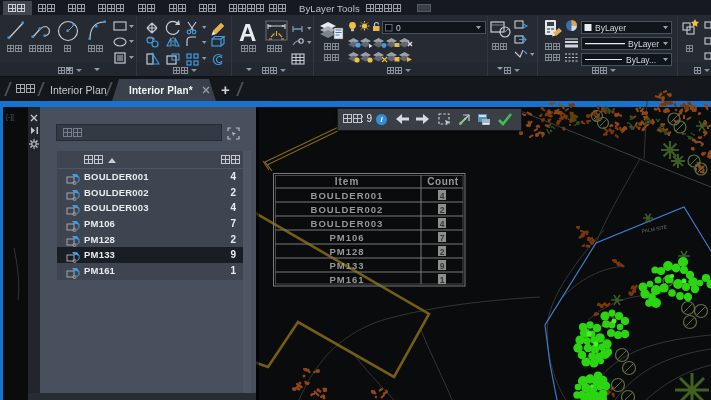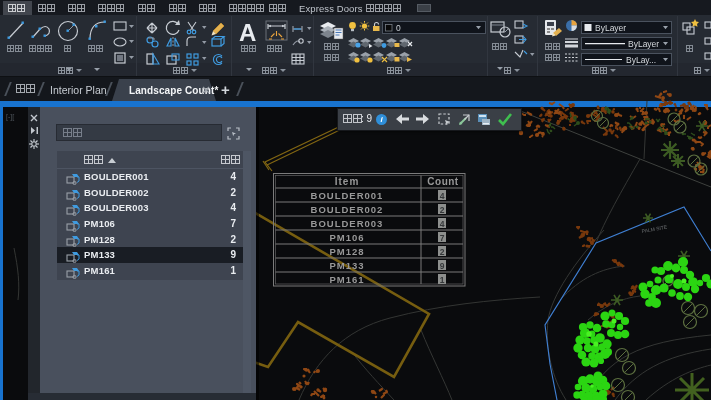--- a/index.html
+++ b/index.html
@@ -16,21 +16,21 @@
 <div class="abs" style="left:3px;top:1px;width:29px;height:14px;background:#42464e"></div>
 <div class="abs" style="left:8px;top:4px;color:#f2f4f6"><i class="cj" style="width:8px;height:8px;margin-right:1px;"></i><i class="cj" style="width:8px;height:8px;"></i></div>
 <div class="abs" style="left:38px;top:4px;color:#bfc4cb"><i class="cj" style="width:8px;height:8px;margin-right:1px;"></i><i class="cj" style="width:8px;height:8px;"></i></div>
 <div class="abs" style="left:68px;top:4px;color:#bfc4cb"><i class="cj" style="width:8px;height:8px;margin-right:1px;"></i><i class="cj" style="width:8px;height:8px;"></i></div>
 <div class="abs" style="left:98px;top:4px;color:#bfc4cb"><i class="cj" style="width:8px;height:8px;margin-right:1px;"></i><i class="cj" style="width:8px;height:8px;margin-right:1px;"></i><i class="cj" style="width:8px;height:8px;"></i></div>
 <div class="abs" style="left:138px;top:4px;color:#bfc4cb"><i class="cj" style="width:8px;height:8px;margin-right:1px;"></i><i class="cj" style="width:8px;height:8px;"></i></div>
 <div class="abs" style="left:169px;top:4px;color:#bfc4cb"><i class="cj" style="width:8px;height:8px;margin-right:1px;"></i><i class="cj" style="width:8px;height:8px;"></i></div>
 <div class="abs" style="left:199px;top:4px;color:#bfc4cb"><i class="cj" style="width:8px;height:8px;margin-right:1px;"></i><i class="cj" style="width:8px;height:8px;"></i></div>
 <div class="abs" style="left:229px;top:4px;color:#bfc4cb"><i class="cj" style="width:8px;height:8px;margin-right:1px;"></i><i class="cj" style="width:8px;height:8px;margin-right:1px;"></i><i class="cj" style="width:8px;height:8px;margin-right:1px;"></i><i class="cj" style="width:8px;height:8px;"></i></div>
 <div class="abs" style="left:269px;top:4px;color:#bfc4cb"><i class="cj" style="width:8px;height:8px;margin-right:1px;"></i><i class="cj" style="width:8px;height:8px;"></i></div>
-<div class="abs" style="left:299px;top:3px;color:#bfc4cb;font-size:9.5px;letter-spacing:.1px">Express Doors</div>
+<div class="abs" style="left:299px;top:3px;color:#bfc4cb;font-size:9.5px;letter-spacing:.1px">ByLayer Tools</div>
 <div class="abs" style="left:366px;top:4px;color:#bfc4cb"><i class="cj" style="width:8px;height:8px;margin-right:1px;"></i><i class="cj" style="width:8px;height:8px;margin-right:1px;"></i><i class="cj" style="width:8px;height:8px;margin-right:1px;"></i><i class="cj" style="width:8px;height:8px;"></i></div>
 <div class="abs" style="left:417px;top:4px;width:14px;height:8px;background:#3a3f46;border:1px solid #555b63"></div>
 <div class="abs" style="left:433px;top:7px"><span class="caret"></span></div>
 <div class="abs" style="left:0;top:15px;width:711px;height:62px;background:#262b33"></div>
 <div class="abs" style="left:0;top:63px;width:711px;height:14px;background:#23272f"></div>
 <div class="sep" style="left:136px"></div>
 <div class="sep" style="left:231px"></div>
 <div class="sep" style="left:313px"></div>
 <div class="sep" style="left:487px"></div>
 <div class="sep" style="left:537px"></div>
@@ -277,21 +277,21 @@
 <div class="abs" style="left:246px;top:57px"><span class="caret" style="margin:0;border-top-color:#98a0aa"></span></div>
 <div class="abs" style="left:497px;top:56px"><span class="caret" style="margin:0;border-top-color:#98a0aa"></span></div>
 <div class="abs" style="left:0;top:77px;width:711px;height:24px;background:#14171c"></div>
 <div class="abs" style="left:7px;top:82px;width:1.5px;height:14px;background:#4a515a;transform:skewX(-22deg)"></div>
 <div class="abs" style="left:40px;top:82px;width:1.5px;height:14px;background:#4a515a;transform:skewX(-22deg)"></div>
 <div class="abs" style="left:108px;top:82px;width:1.5px;height:14px;background:#4a515a;transform:skewX(-22deg)"></div>
 <div class="abs" style="left:239px;top:82px;width:1.5px;height:14px;background:#4a515a;transform:skewX(-22deg)"></div>
 <div class="abs" style="left:16px;top:84px;color:#ccd1d7"><i class="cj" style="width:9px;height:9px;margin-right:1px;"></i><i class="cj" style="width:9px;height:9px;"></i></div>
 <div class="abs" style="left:50px;top:84px;color:#c6cbd1;font-size:10.5px">Interior Plan</div>
 <div class="abs" style="left:112px;top:79px;width:104px;height:22px;background:#3a414c;-webkit-clip-path:polygon(7px 0,97px 0,104px 22px,0 22px);clip-path:polygon(7px 0,97px 0,104px 22px,0 22px)"></div>
-<div class="abs" style="left:129px;top:85px;color:#f2f4f6;font-size:10px;font-weight:bold;letter-spacing:.1px">Landscape Count*</div>
+<div class="abs" style="left:129px;top:85px;color:#f2f4f6;font-size:10px;font-weight:bold;letter-spacing:.1px">Interior Plan*</div>
 <svg class="abs" style="left:202px;top:86px" width="8" height="8">
     <path d="M1 1 L7 7 M7 1 L1 7" stroke="#9aa0a8" stroke-width="1.3"></path>
   </svg>
 <div class="abs" style="left:221px;top:81px;color:#d0d5da;font-size:15px;font-weight:bold">+</div>
 <div class="abs" style="left:0;top:101px;width:711px;height:6px;background:#1873cf"></div>
 <div class="abs" style="left:0;top:107px;width:3px;height:293px;background:#1873cf"></div>
 <div class="abs" style="left:3px;top:107px;width:708px;height:293px;background:#0a0b0d"></div>
 <svg class="abs" style="left:0;top:0" width="711" height="400" viewBox="0 0 711 400">
     <text x="6" y="119" font-size="7" fill="#4e545b" font-family="Liberation Sans">[-][</text>
     <g fill="none" stroke="#343634" stroke-width="1">

